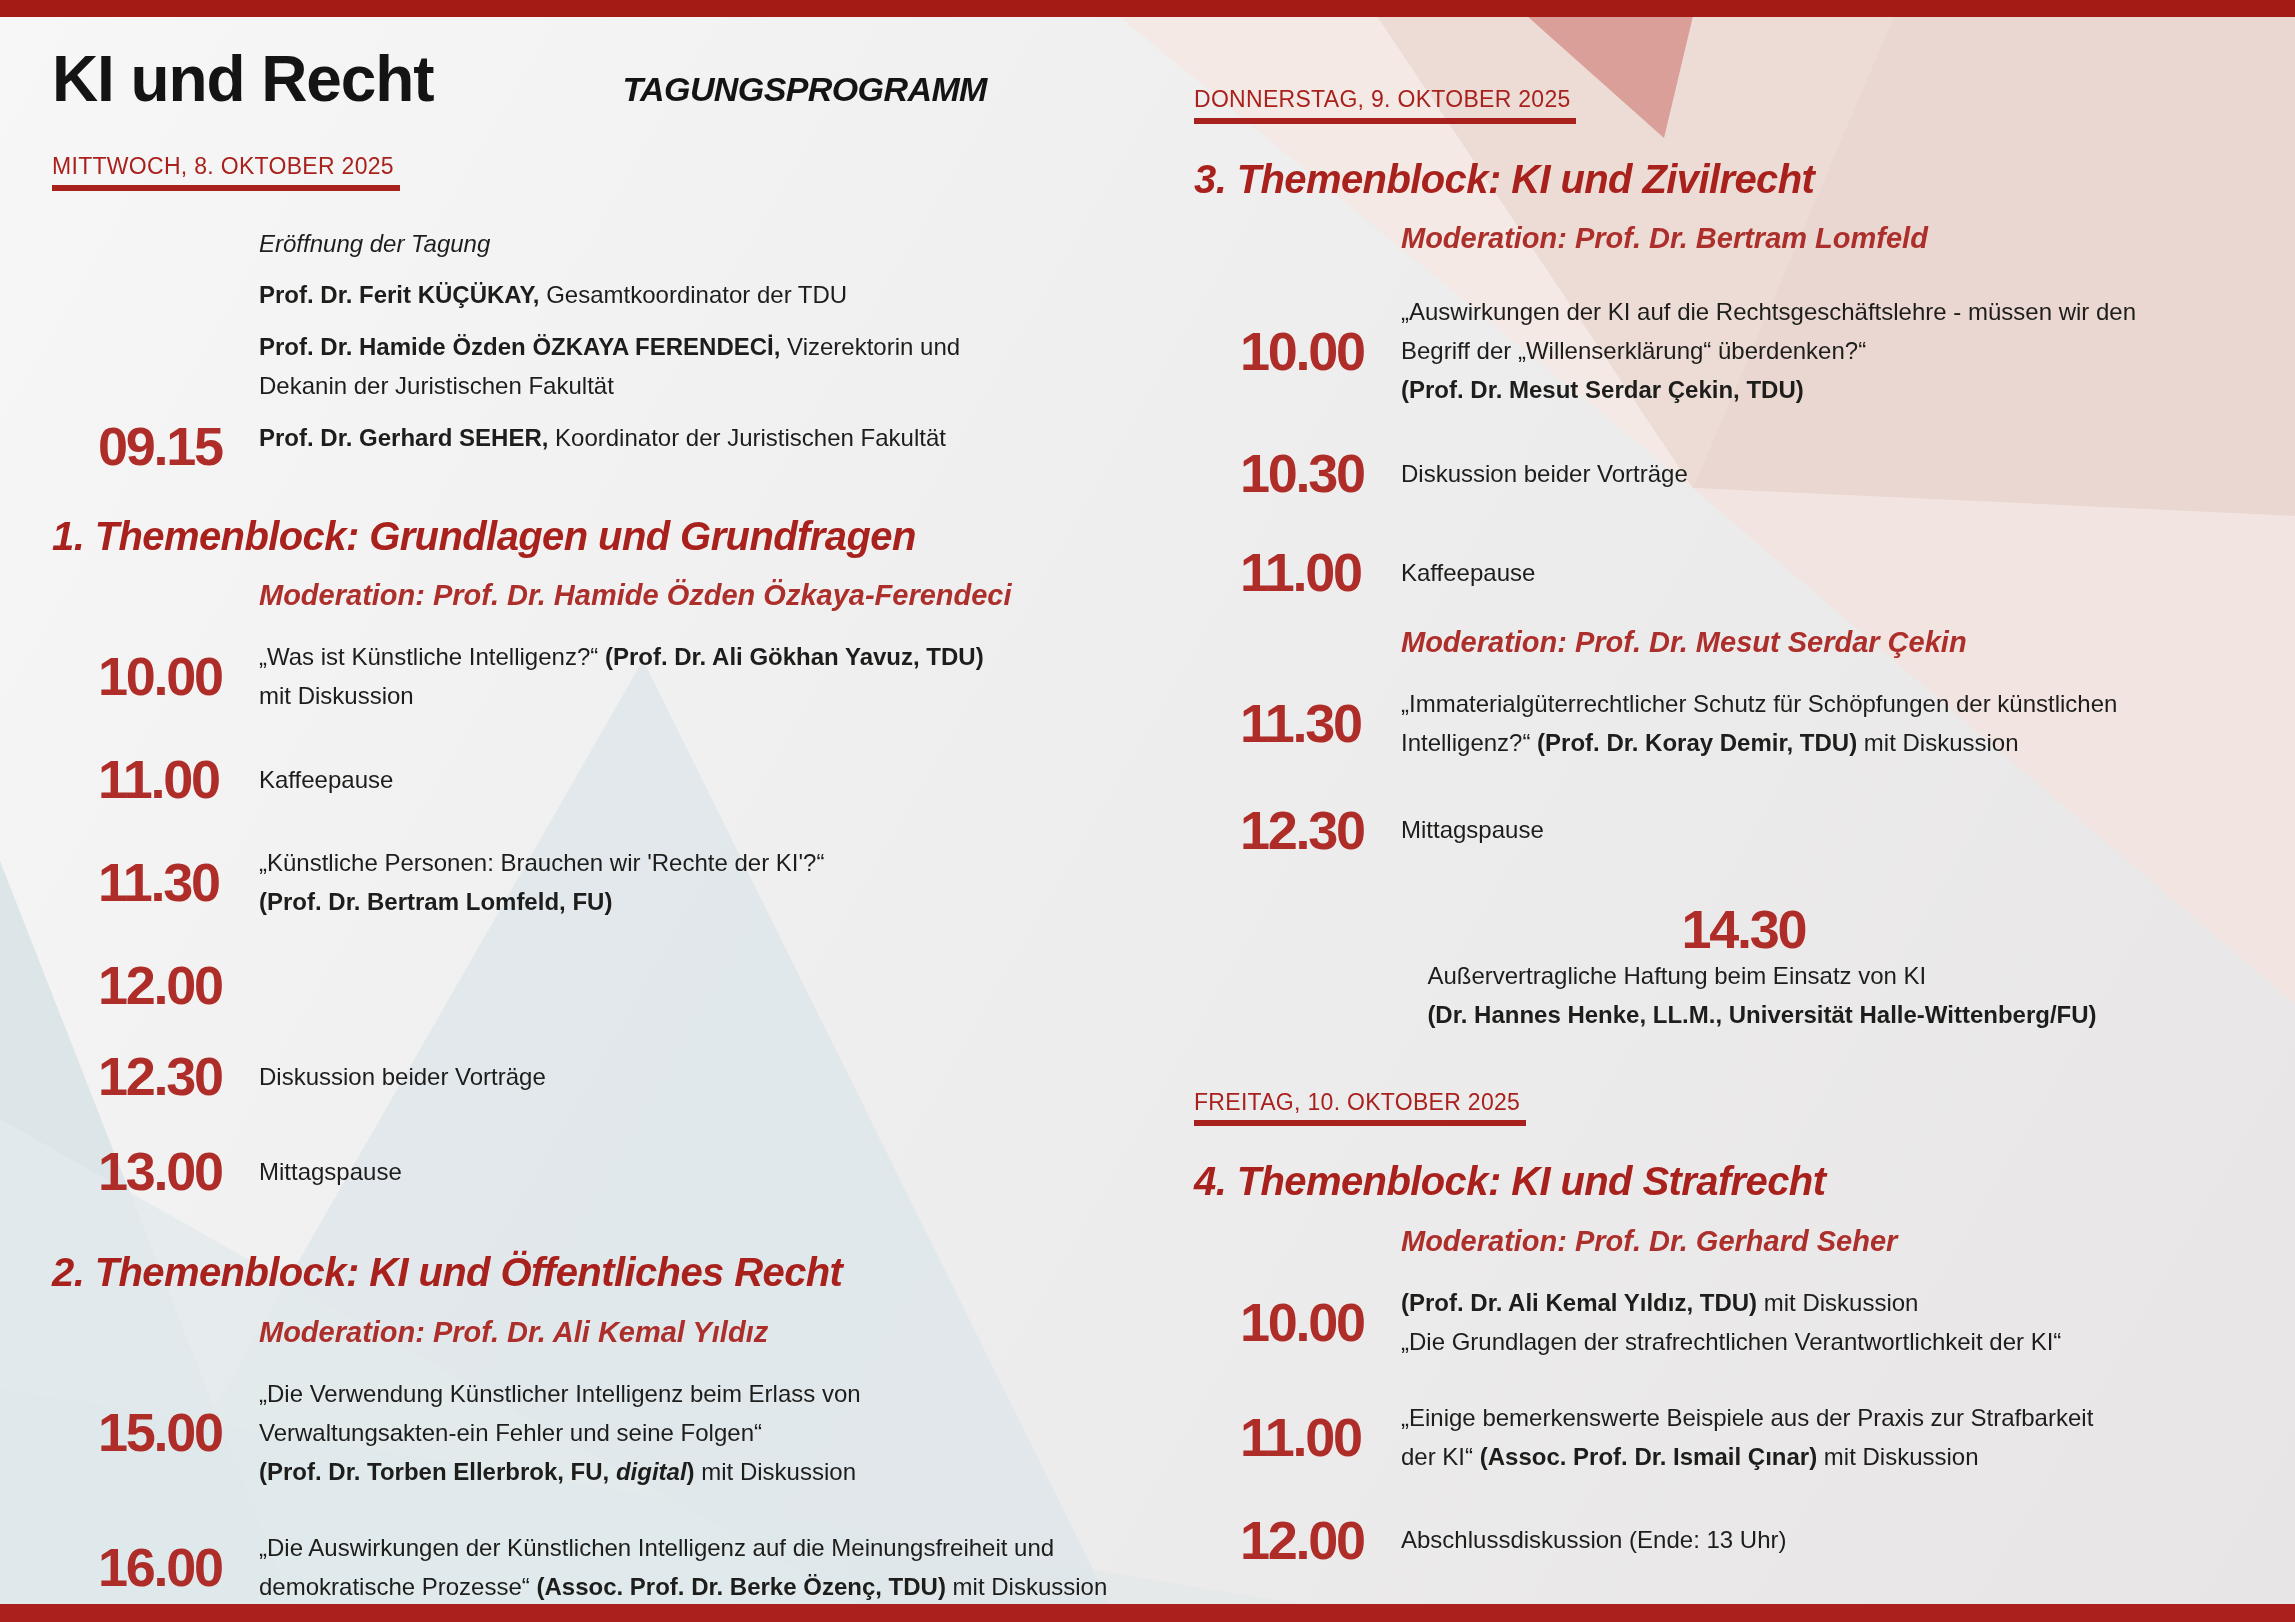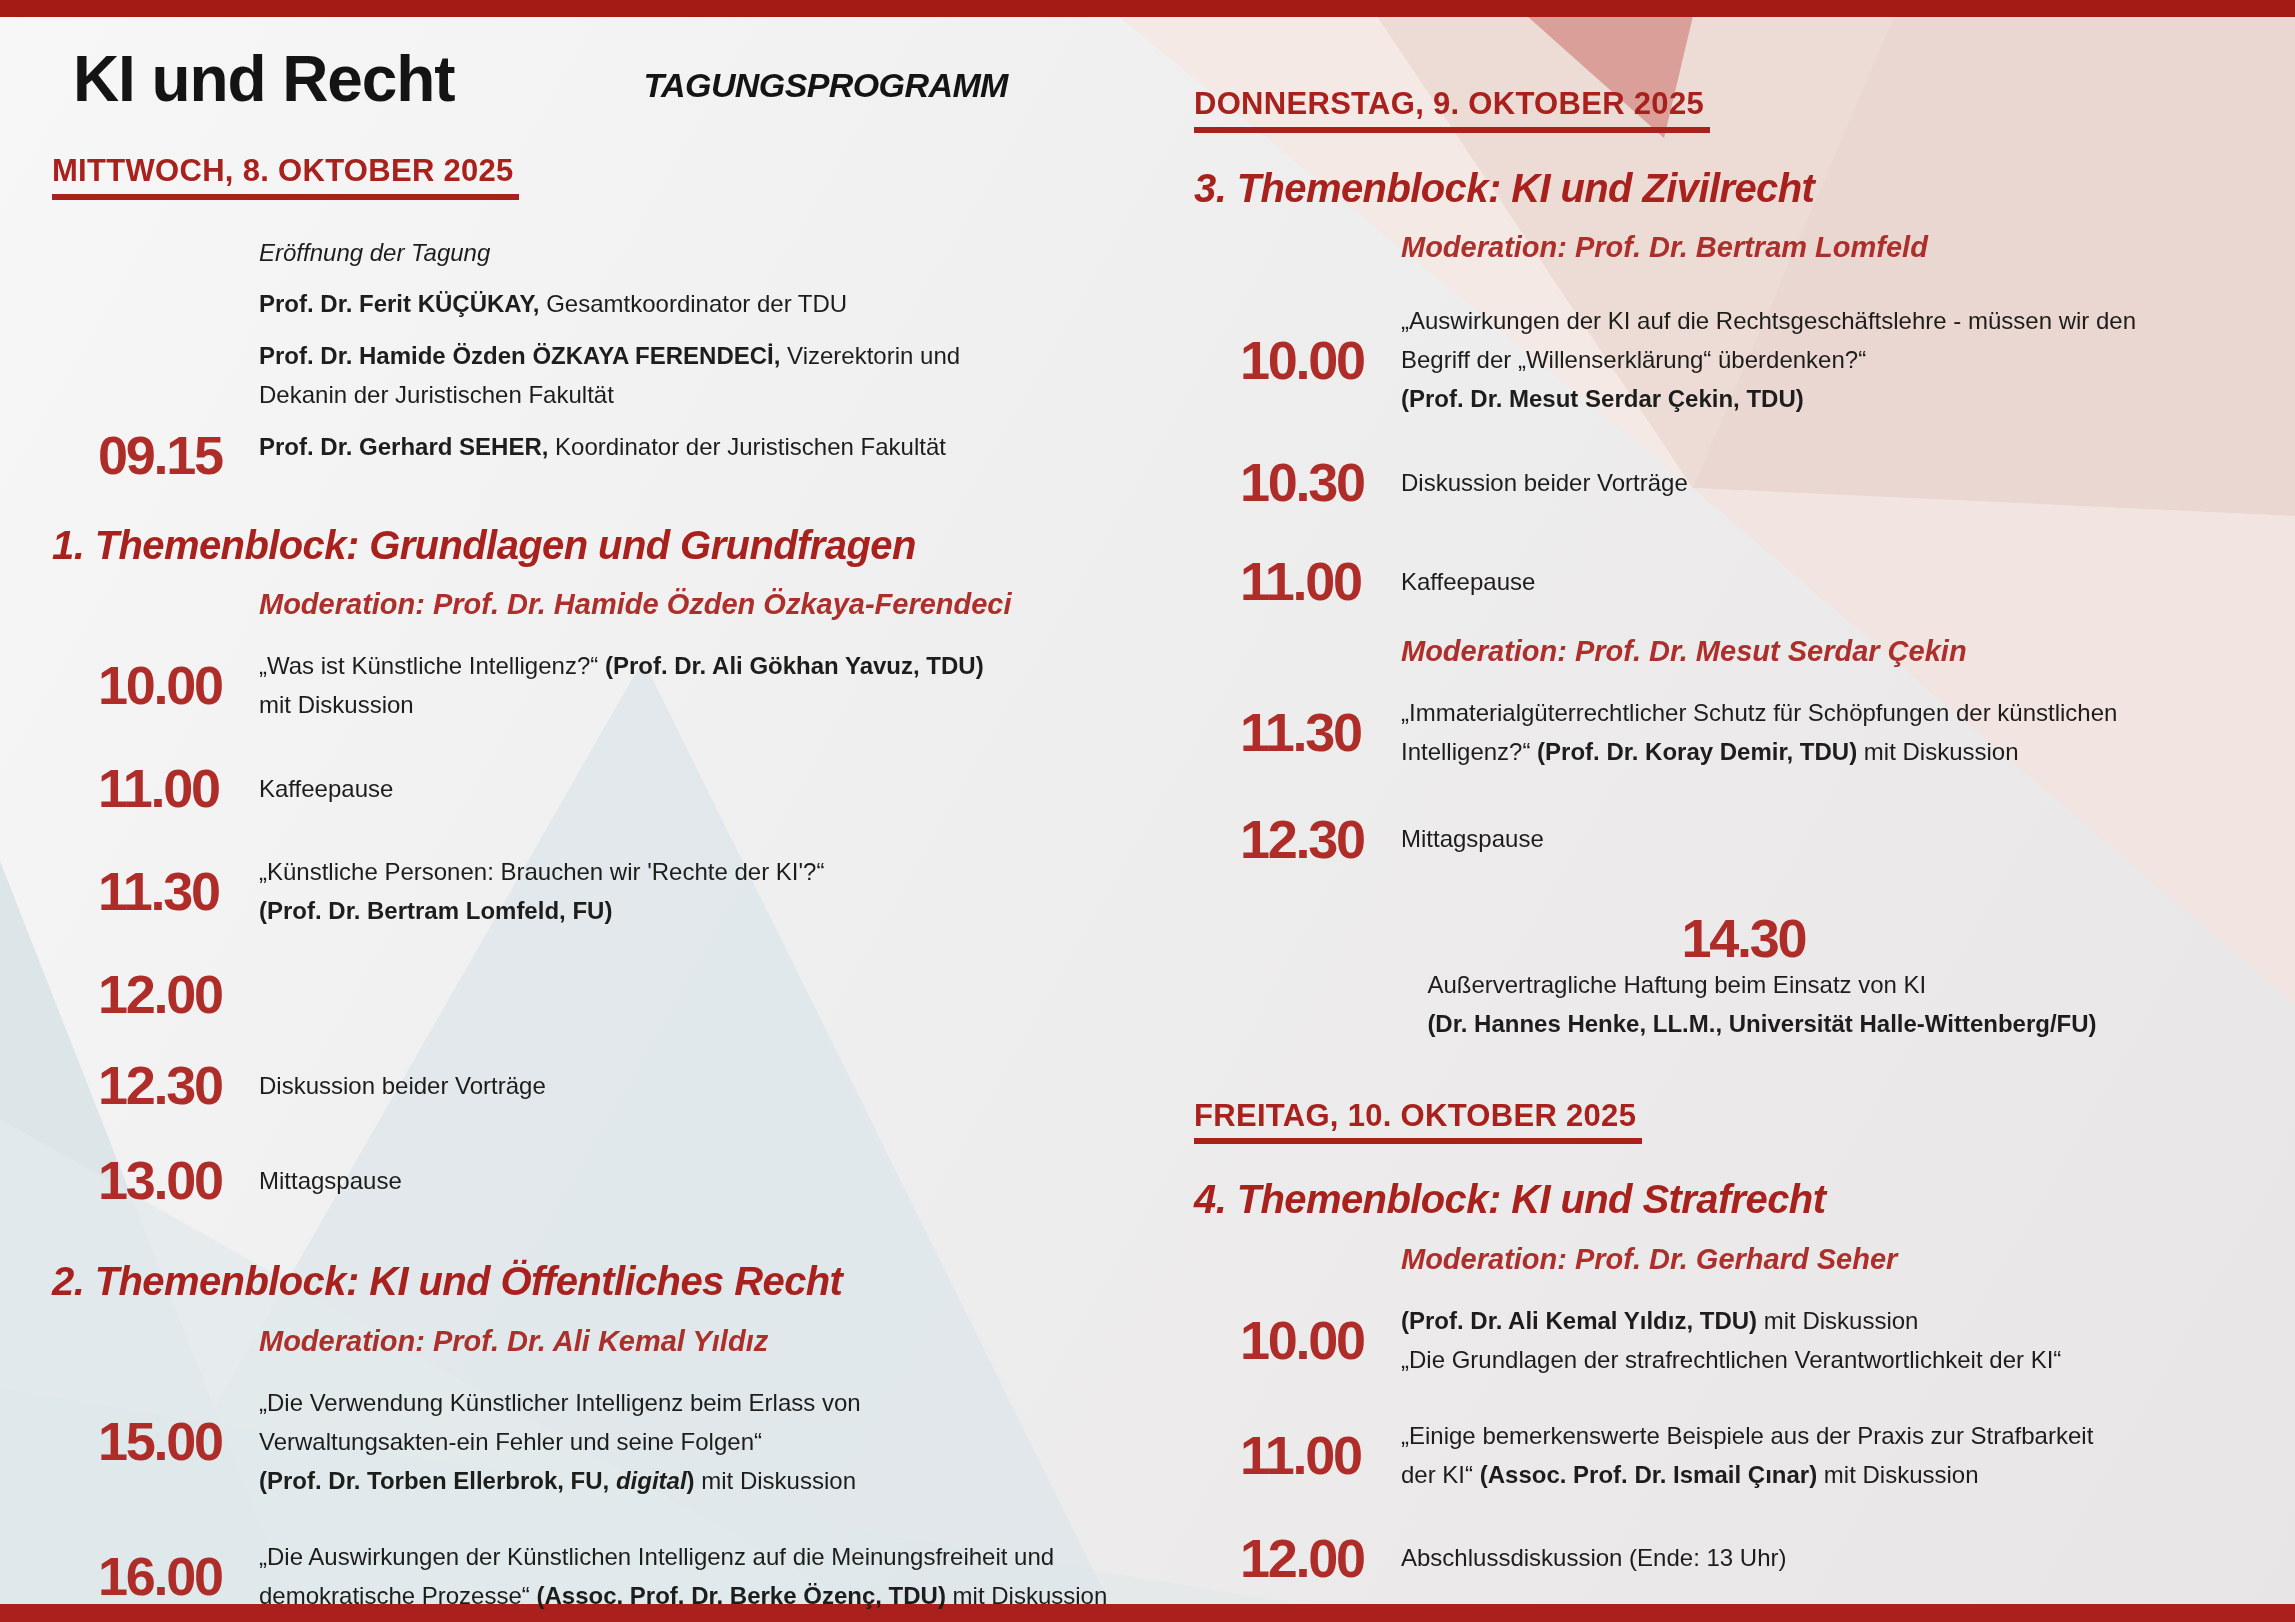--- a/index.html
+++ b/index.html
@@ -29,26 +29,26 @@
   .blue2{background:#dce6e9;opacity:.75;clip-path:polygon(92px 1622px,643px 660px,1119px 1622px);}
   .blue3{background:#e2eaec;opacity:.8;clip-path:polygon(0px 1119px,890px 1622px,0px 1622px);}
   .blue4{background:#dee7ea;opacity:.5;clip-path:polygon(0px 1389px,1406px 1622px,0px 1622px);}
 
   .bar-top{position:absolute;top:0;left:0;width:100%;height:17px;background:var(--bar);}
   .bar-bottom{position:absolute;bottom:0;left:0;width:100%;height:18.4px;background:#ab1f1d;}
 
   .col-left{position:absolute;left:52px;top:46px;width:1090px;}
   .col-right{position:absolute;left:1194px;top:86px;width:1090px;}
 
-  .header-row{display:flex;align-items:flex-start;margin-left:21px;}
+  .header-row{display:flex;align-items:center;}
   .title{font-size:64px;font-weight:700;letter-spacing:-1.1px;line-height:1.05;color:#141414;}
   .subtitle{font-size:34px;font-weight:700;font-style:italic;letter-spacing:-0.6px;margin-left:189px;margin-top:19.5px;color:#141414;}
 
   .day{
-    display:inline-block;font-size:31px;font-weight:700;color:var(--accent);
+    display:inline-block;font-size:23px;font-weight:400;color:var(--accent);
     letter-spacing:0.3px;padding:0 5.7px 4.6px 0;border-bottom:6.9px solid var(--accent);
   }
   .col-left .day{margin-top:40px;}
   .day.later{margin-top:55px;}
 
   .block-heading{
     font-size:40px;font-weight:700;font-style:italic;color:var(--accent);
     letter-spacing:-0.6px;margin-top:40px;line-height:1.15;
   }
   .moderation{

